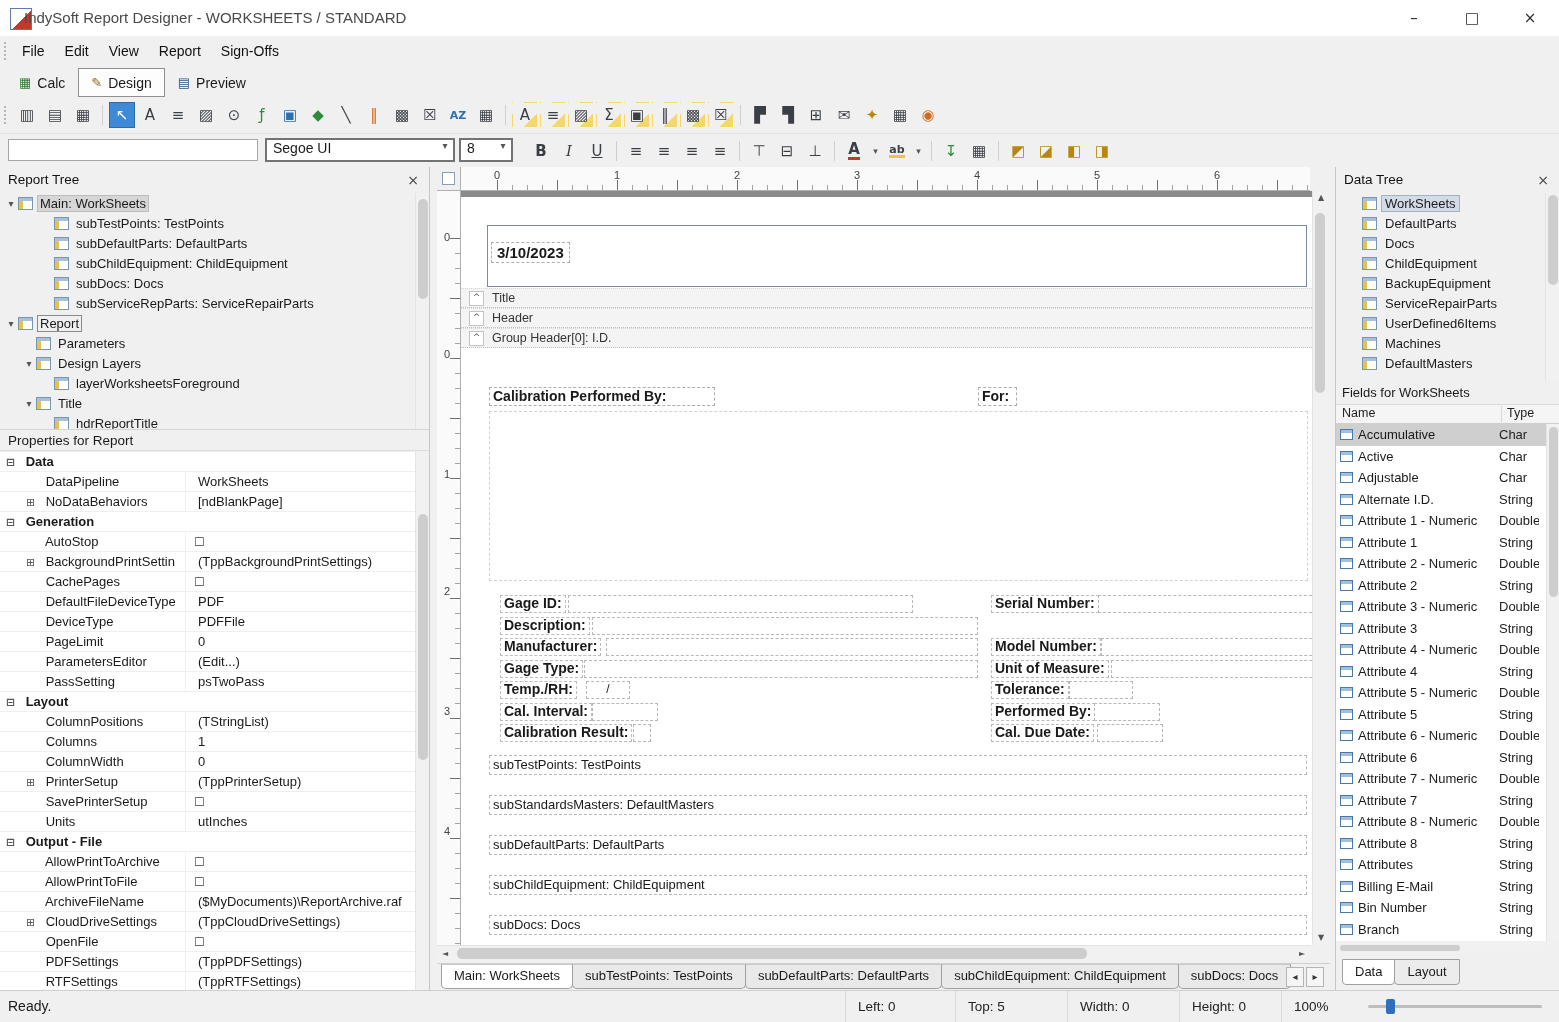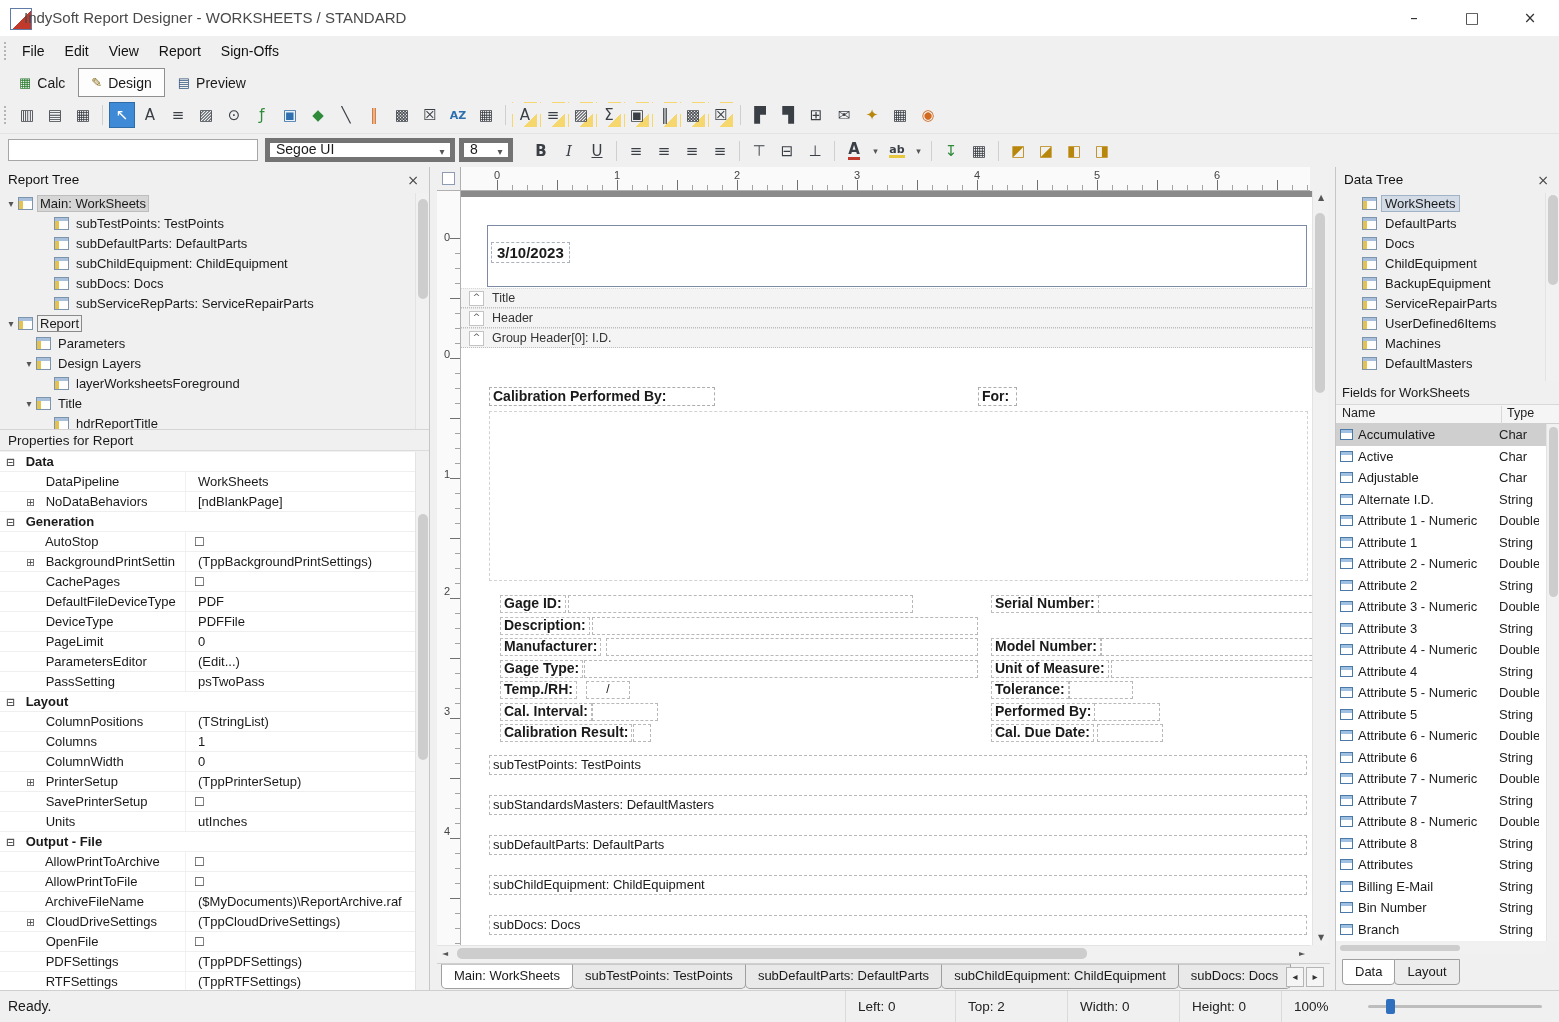--- a/index.html
+++ b/index.html
@@ -49,21 +49,21 @@
   .tbtn.sep{width:0;min-width:0;border:none;border-left:1px solid #cfcfcf;height:20px;margin:0 4px;background:none;}
   .tbtn.bold .tglyph{font-weight:bold;}
   .tbtn.italic .tglyph{font-style:italic;font-family:"DejaVu Serif",serif;}
   .tbtn.underline .tglyph{text-decoration:underline;}
   .tbtn.fontcolor .tglyph{font-weight:bold;border-bottom:3px solid #c0392b;}
   .tbtn.highlight .tglyph{border-bottom:3px solid #e8c93e;}
   .tbtn.dd{width:13px;}
   .tbtn.dd .tglyph{font-size:9px;color:#555;}
   .tb2input{position:absolute;left:8px;top:5px;width:250px;height:22px;border:1px solid #a6a6a6;background:#fff;
             font-family:inherit;font-size:13px;padding:0 4px;box-sizing:border-box;}
-  .combo{position:absolute;height:24px;top:4px;background:#fff;border:5px solid #737373;display:flex;align-items:flex-end;
+  .combo{position:absolute;height:24px;top:4px;background:#fff;border:2px solid #737373;display:flex;align-items:flex-start;
          padding-left:6px;box-sizing:border-box;font-size:14px;}
   .combo.font{left:265px;width:190px;}
   .combo.size{left:459px;width:54px;}
   .cdd{margin-left:auto;width:16px;text-align:center;font-size:10px;color:#555;font-family:"DejaVu Sans",sans-serif;}
   .tb2btns{position:absolute;left:528px;top:4px;display:flex;align-items:center;gap:2px;}
 
   
   .leftpanel{position:absolute;left:0;top:167px;width:430px;height:823px;background:#f0f0f0;border-right:1px solid #c6c6c6;box-sizing:border-box;}
   .pheader{position:absolute;left:0;top:0;right:0;height:26px;line-height:26px;padding-left:8px;font-size:13.5px;color:#111;}
   .pclose{position:absolute;right:6px;top:3px;width:20px;height:20px;border:none;background:transparent;color:#444;
@@ -1044,21 +1044,21 @@
     <div class="sidetabs">
         <div class="stab active">Data</div>
         <div class="stab">Layout</div>
       </div>
   </div>
 
   <div class="statusbar">
     <span class="ready">Ready.</span>
     <div class="sfields">
         <div class="sfield">Left: 0</div>
-        <div class="sfield">Top: 2</div>
+        <div class="sfield">Top: 5</div>
         <div class="sfield">Width: 0</div>
         <div class="sfield">Height: 0</div>
         <div class="sfield">100%</div>
       </div>
     <div class="zoom">
       <div class="ztrack"></div>
       <div class="zthumb"></div>
     </div>
   </div>
 

